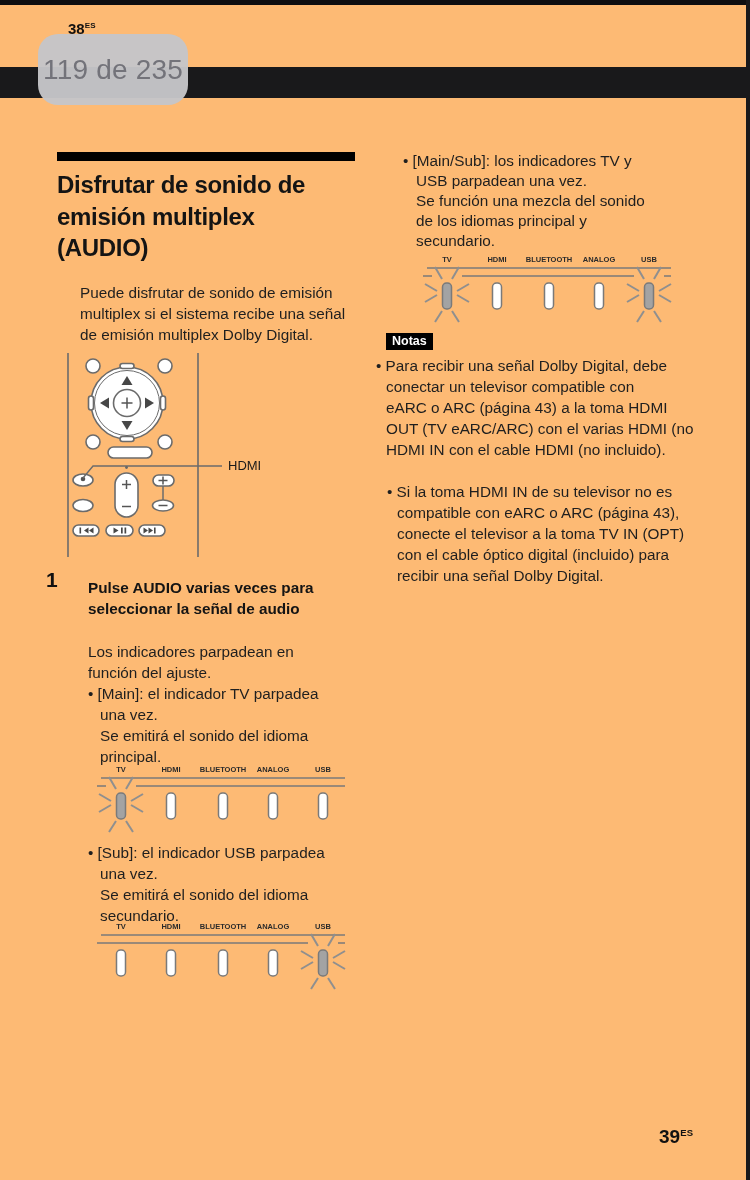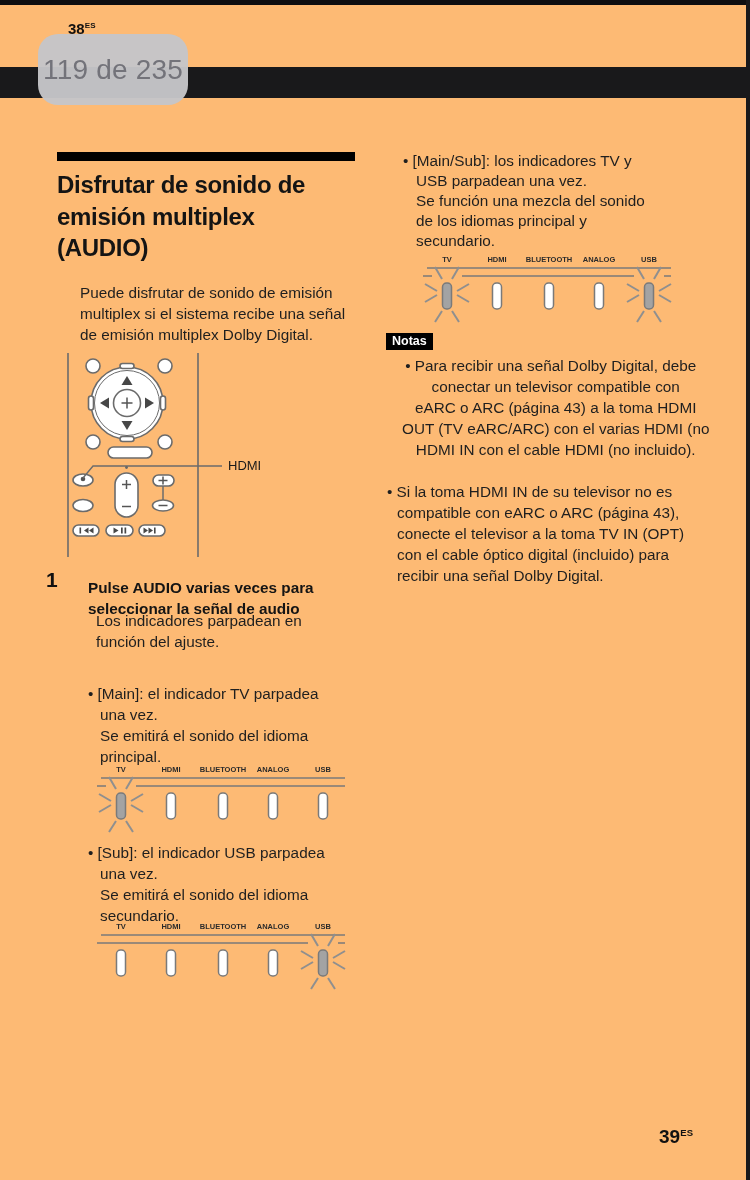--- a/index.html
+++ b/index.html
@@ -22,27 +22,27 @@
   }
   
   .title-rule{left:57px;top:152px;width:298px;height:9px;background:#000;}
   .doc-title{left:57px;top:169px;font-size:24px;line-height:31.5px;font-weight:bold;color:#141414;letter-spacing:-.3px;}
   .body-block{font-size:15.3px;line-height:21px;color:#1f1f1f;}
   .body-block .ln{white-space:nowrap;}
   .body-block .ind{padding-left:12px;}
   .intro{left:42px;top:282px;margin-left:38px;}
   .step-num{left:46px;top:568px;font-size:21px;font-weight:bold;color:#111;}
   .step-head{left:88px;top:577px;font-weight:bold;color:#141414;}
-  .step-body{left:88px;top:610px;margin-left:8px;}
+  .step-body{left:88px;top:641px;}
   .main-block{left:88px;top:683px;}
   .sub-block{left:88px;top:842px;}
   .mainsub-block{left:403px;top:151px;line-height:20px;}
   .mainsub-block .ind{padding-left:13px;}
   .notas-badge{left:386px;top:333px;background:#000;color:#fff;font-size:12.5px;font-weight:bold;padding:1px 6px 2px 6px;}
-  .note1{left:392px;top:355px;text-align:center;}
+  .note1{left:376px;top:355px;}
   .note2{left:387px;top:481px;}
   .note1 .ind,.note2 .ind{padding-left:10px;}
   .audio-label{left:228px;top:458px;font-size:13px;color:#1a1a1a;}
   .footer-num{left:659px;top:1126px;font-size:19px;font-weight:bold;color:#111;}
   .footer-num .sfx{font-size:9.5px;font-weight:bold;vertical-align:7px;letter-spacing:.3px;}
   
   svg .lbl{font-family:"Liberation Sans","DejaVu Sans",sans-serif;font-size:7.5px;font-weight:bold;fill:#2b2b2b;}
   svg .wire{stroke:#7a7a7a;stroke-width:1.3;fill:none;}
   svg .led{fill:#ffffff;stroke:#7a7a7a;stroke-width:1.5;}
   svg .led.on{fill:#a3a3a3;}

